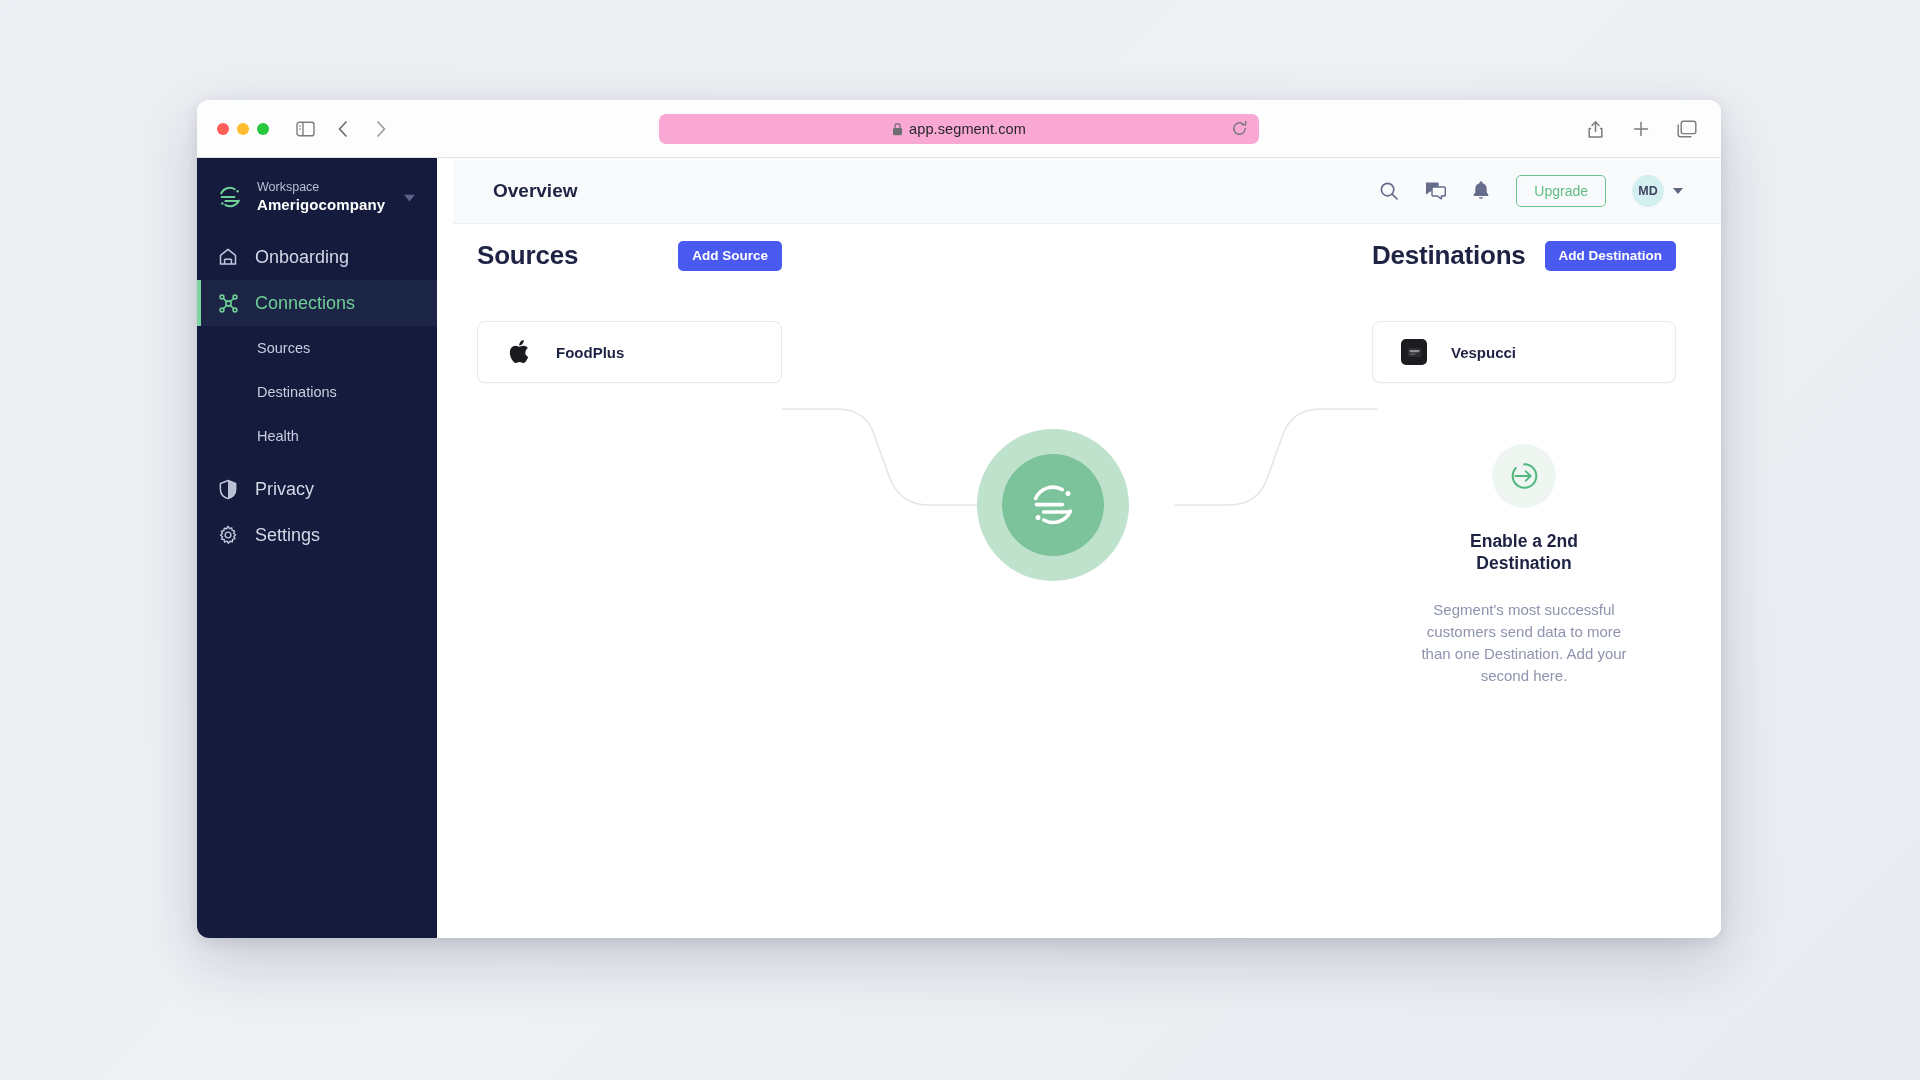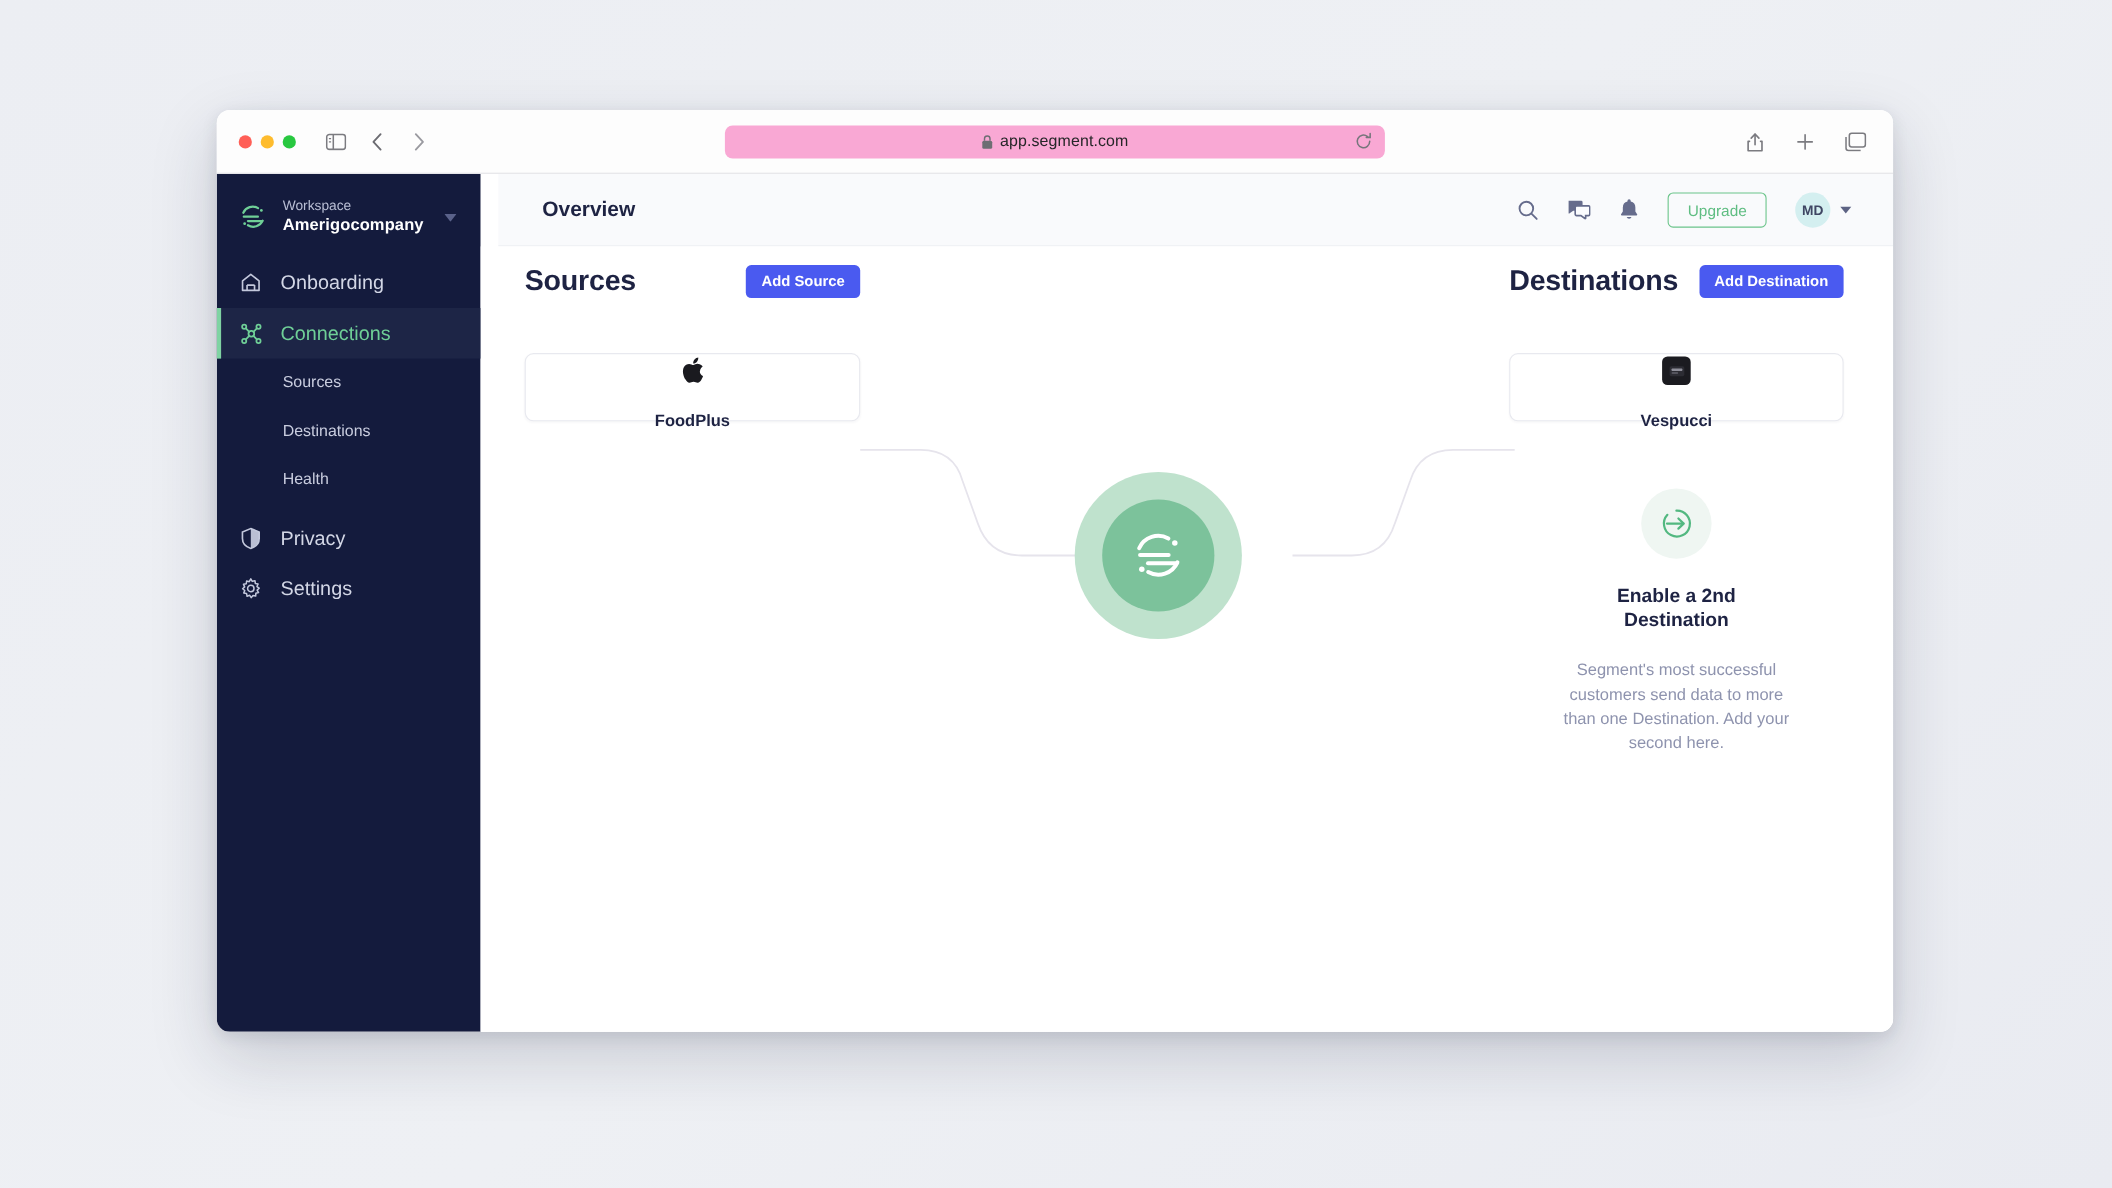--- a/index.html
+++ b/index.html
@@ -176,21 +176,20 @@
   }
 
   .node-card {
     position: absolute;
     background: #ffffff;
     border: 1px solid #e8e9ef;
     border-radius: 8px;
     display: flex; align-items: center; gap: 22px;
     padding: 0 26px;
     box-shadow: 0 1px 2px rgba(30,35,60,.03);
-    flex-direction: column;
   }
   .node-logo {
     width: 30px; height: 30px; flex: 0 0 30px;
     display: flex; align-items: center; justify-content: center;
   }
   .node-label { font-size: 15px; font-weight: bold; color: #1e2343; }
   .vesp-logo {
     width: 26px; height: 26px; border-radius: 5px;
     background: #1b1b20;
     display: flex; align-items: center; justify-content: center;

